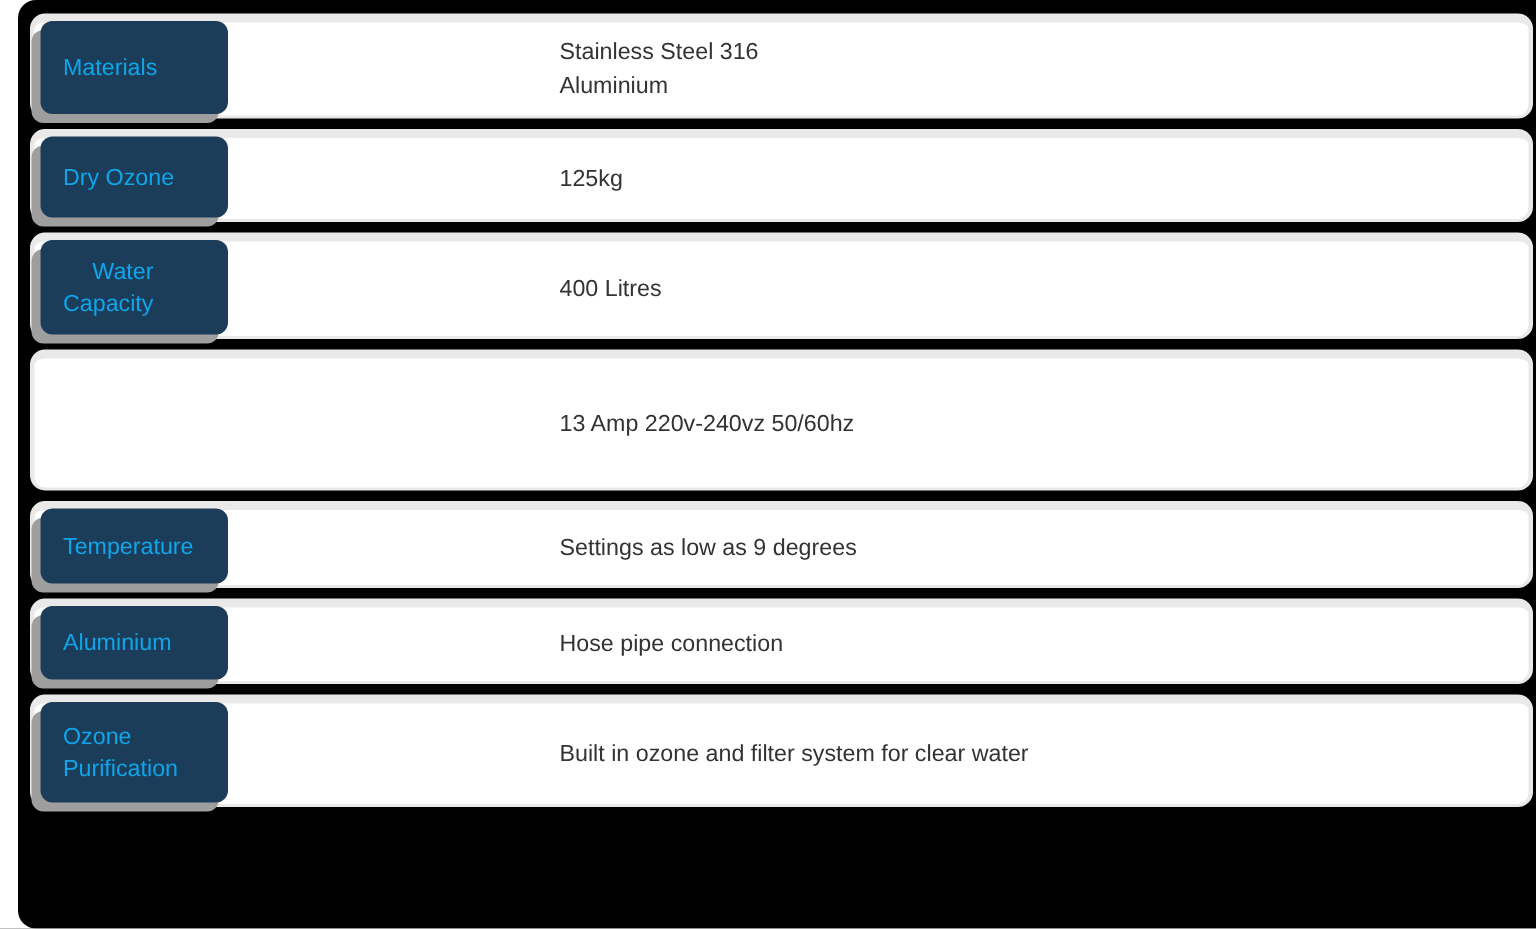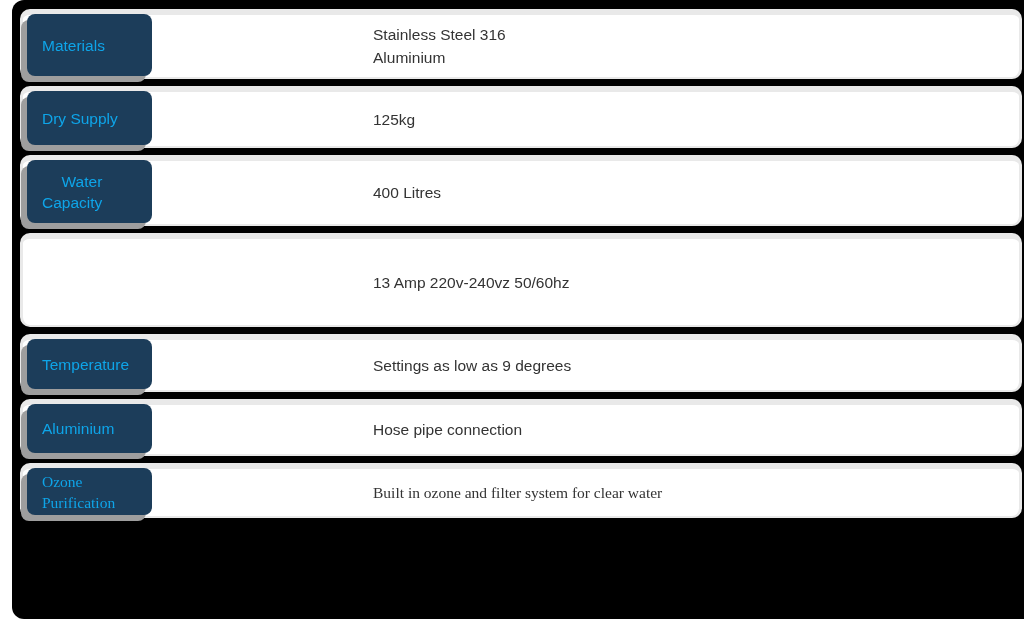--- a/index.html
+++ b/index.html
@@ -61,40 +61,40 @@
     white-space: pre-line;
   }
   
   .r0 { height: 70px; }
   .r1 { height: 62px; }
   .r2 { height: 71px; text-align: right; }
   .r3 { height: 94px; }
   .r4 { height: 58px; }
   .r5 { height: 57px; }
   .r6 { height: 74px; }
-  .r7 { height: 55px; font-family: Liberation Serif, serif; }
+  .r7 { height: 75px; }
 </style>
 </head>
 <body>
 
 <div class="canvas">
 
   <div class="spec-row r0">
     <div class="row-card">
       <div class="row-value">Stainless Steel 316
 Aluminium</div>
     </div>
     <div class="label-box">Materials</div>
   </div>
 
   <div class="spec-row r1">
     <div class="row-card">
       <div class="row-value">125kg</div>
     </div>
-    <div class="label-box">Dry Supply</div>
+    <div class="label-box">Dry Ozone</div>
   </div>
 
   <div class="spec-row r2">
     <div class="row-card">
       <div class="row-value">400 Litres</div>
     </div>
     <div class="label-box">Water
 Capacity</div>
   </div>
 

